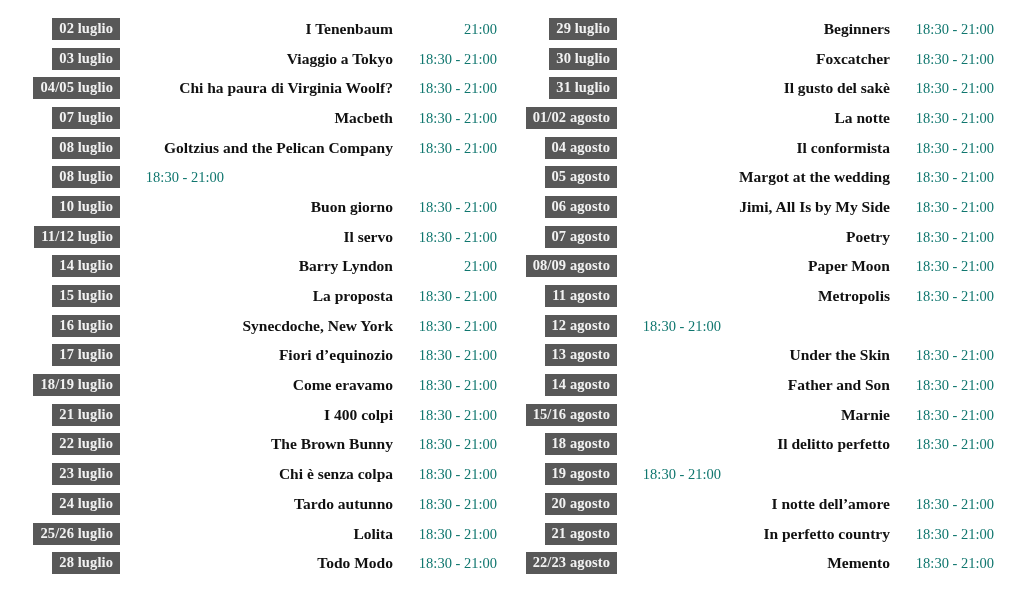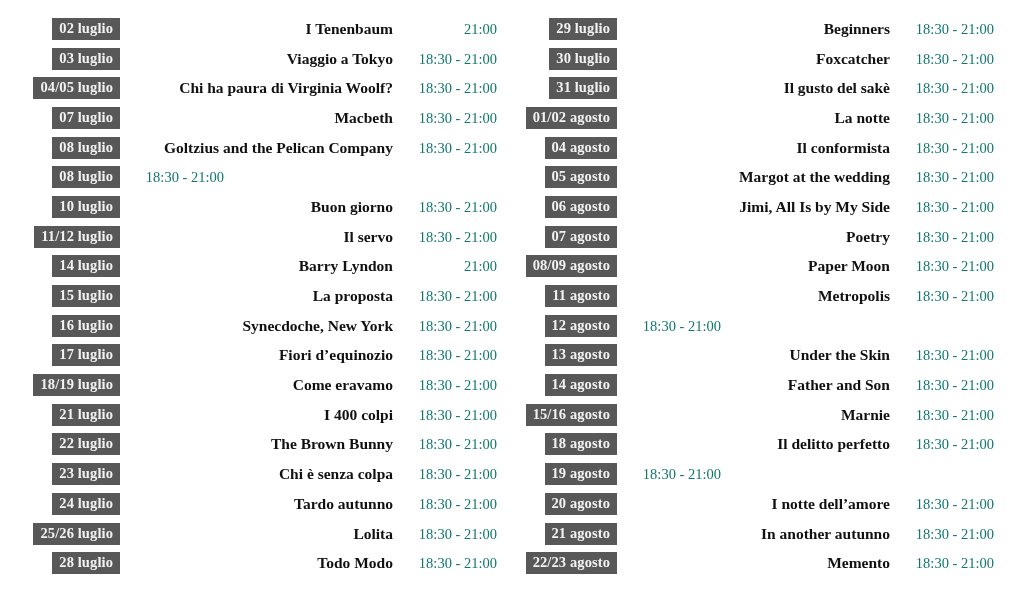--- a/index.html
+++ b/index.html
@@ -336,21 +336,21 @@
         <div class="date-cell">
           <span class="date-badge">20 agosto</span>
         </div>
         <div class="title-cell">I notte dell’amore</div>
         <div class="time-cell">18:30 - 21:00</div>
       </div>
       <div class="schedule-row">
         <div class="date-cell">
           <span class="date-badge">21 agosto</span>
         </div>
-        <div class="title-cell">In another autunno</div>
+        <div class="title-cell">In perfetto country</div>
         <div class="time-cell">18:30 - 21:00</div>
       </div>
       <div class="schedule-row">
         <div class="date-cell">
           <span class="date-badge">22/23 agosto</span>
         </div>
         <div class="title-cell">Memento</div>
         <div class="time-cell">18:30 - 21:00</div>
       </div>
     </div>

